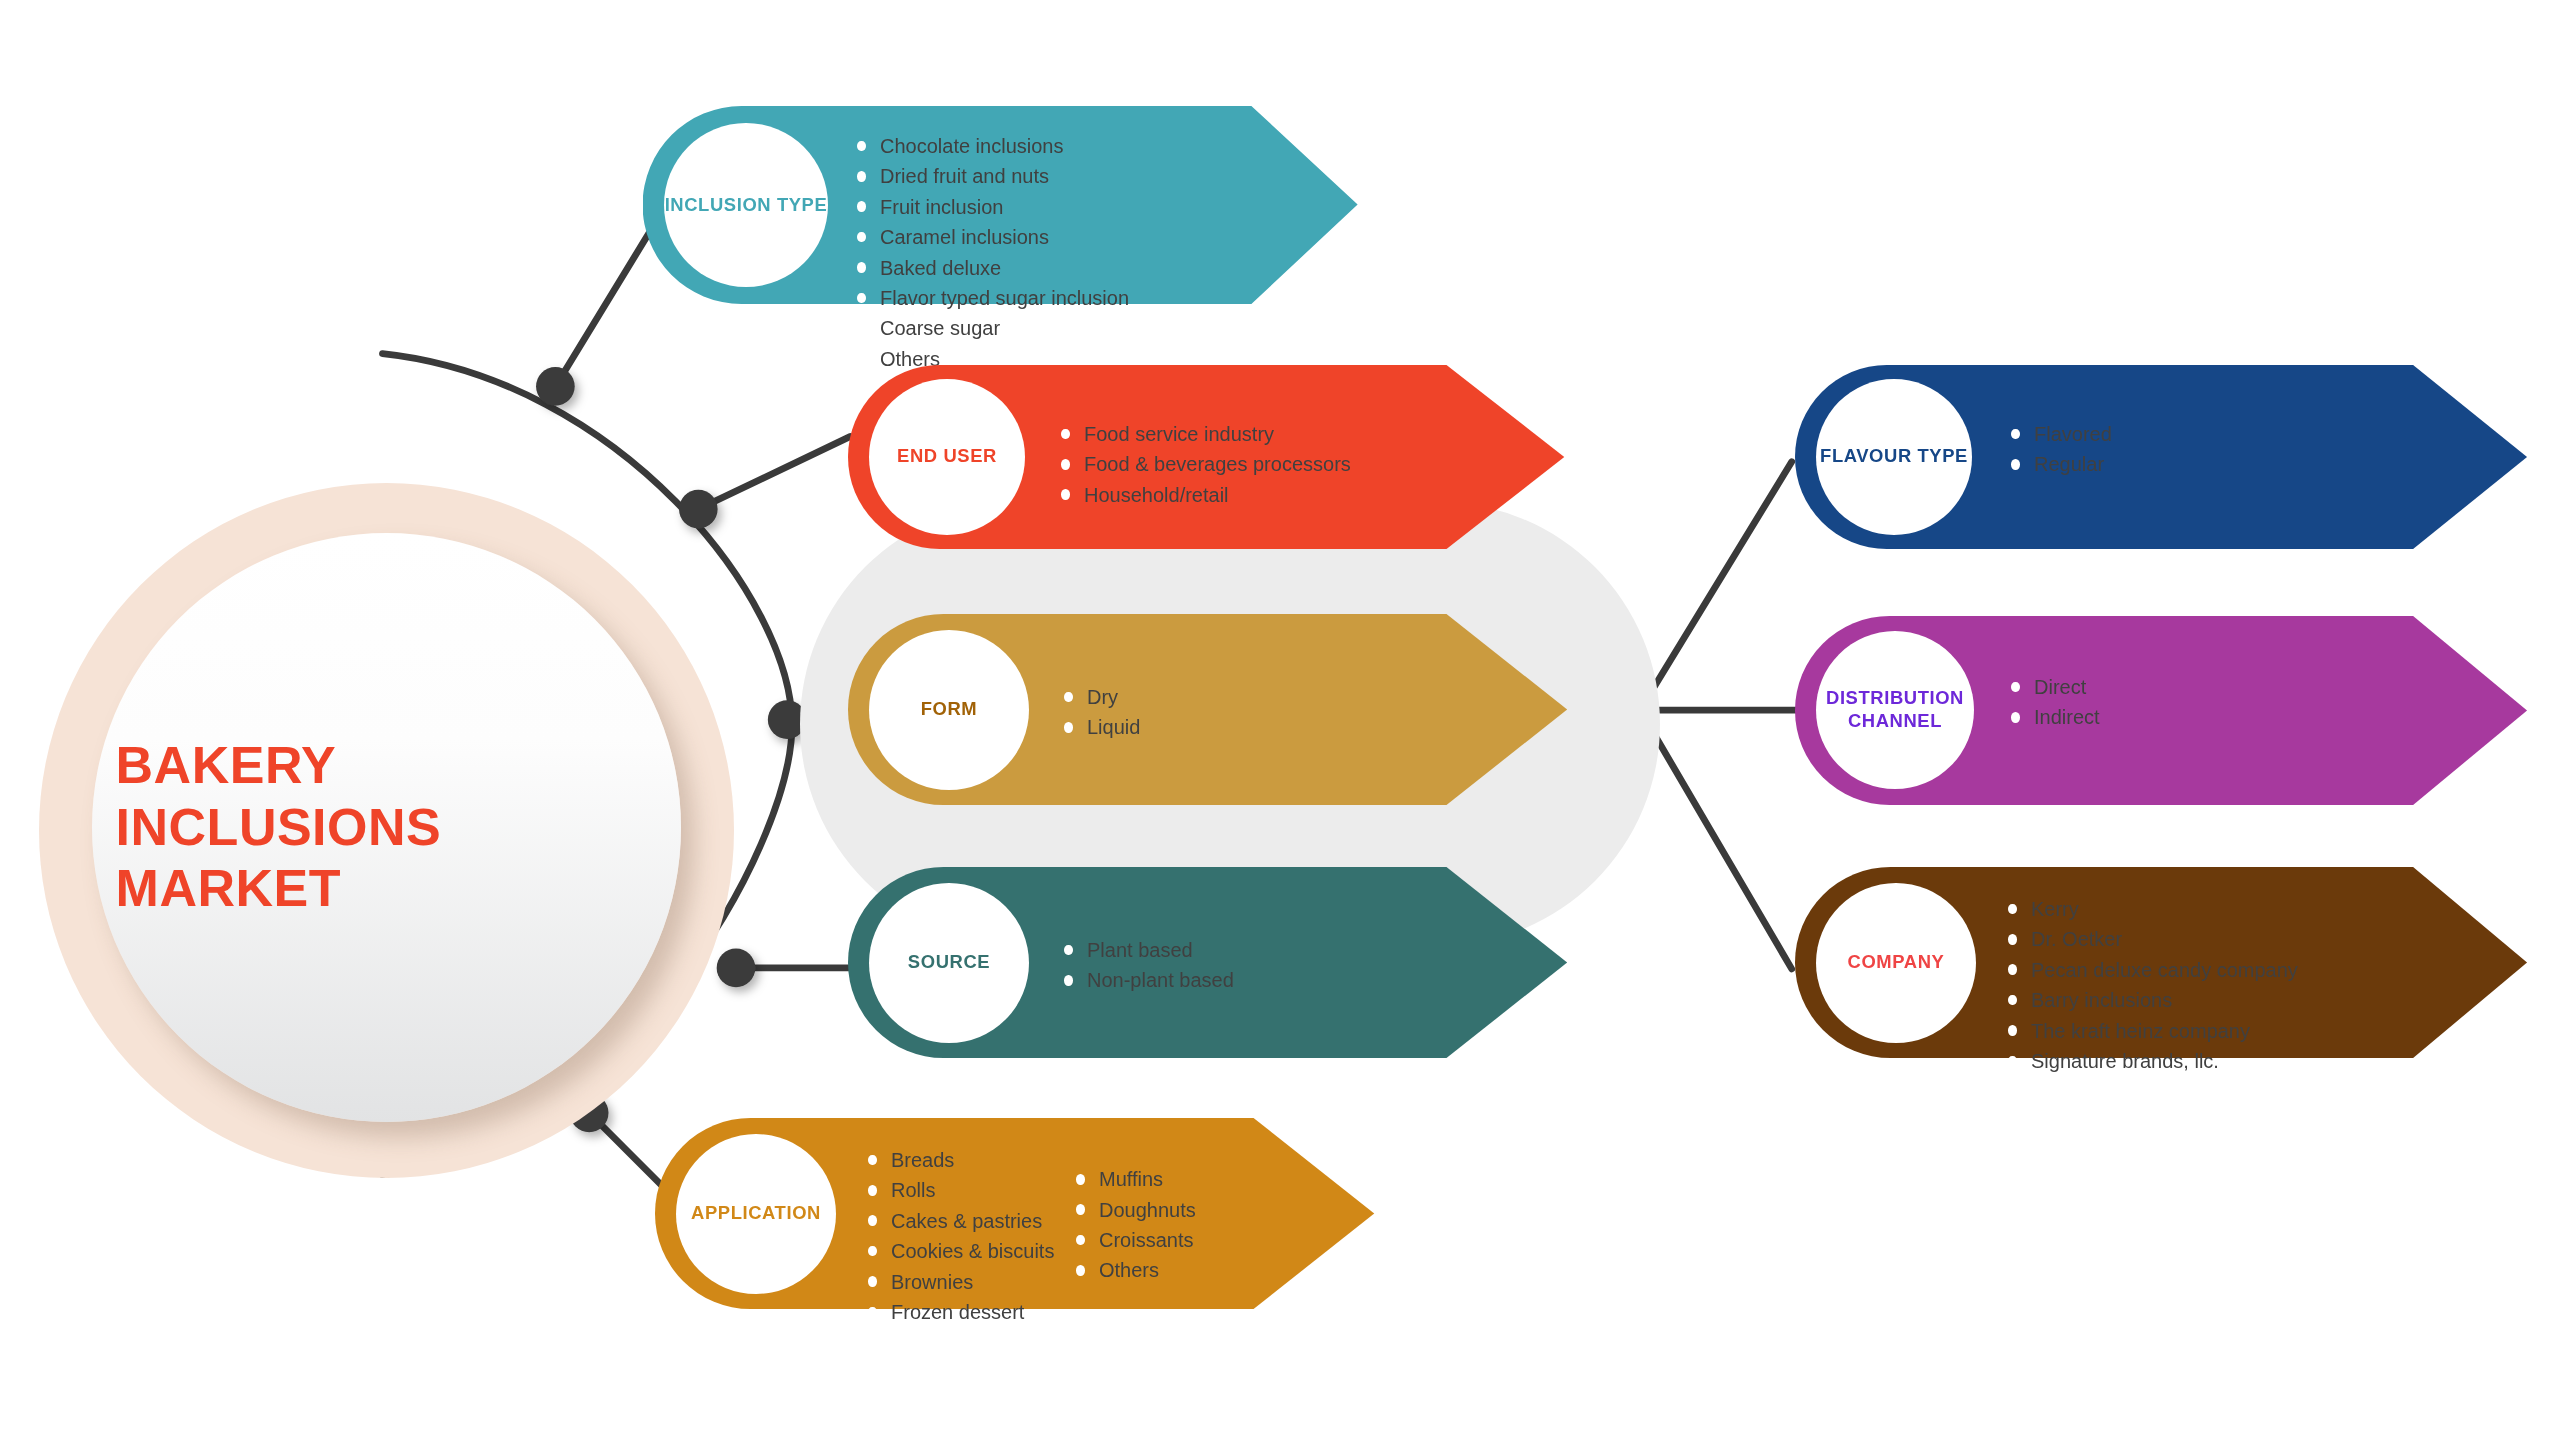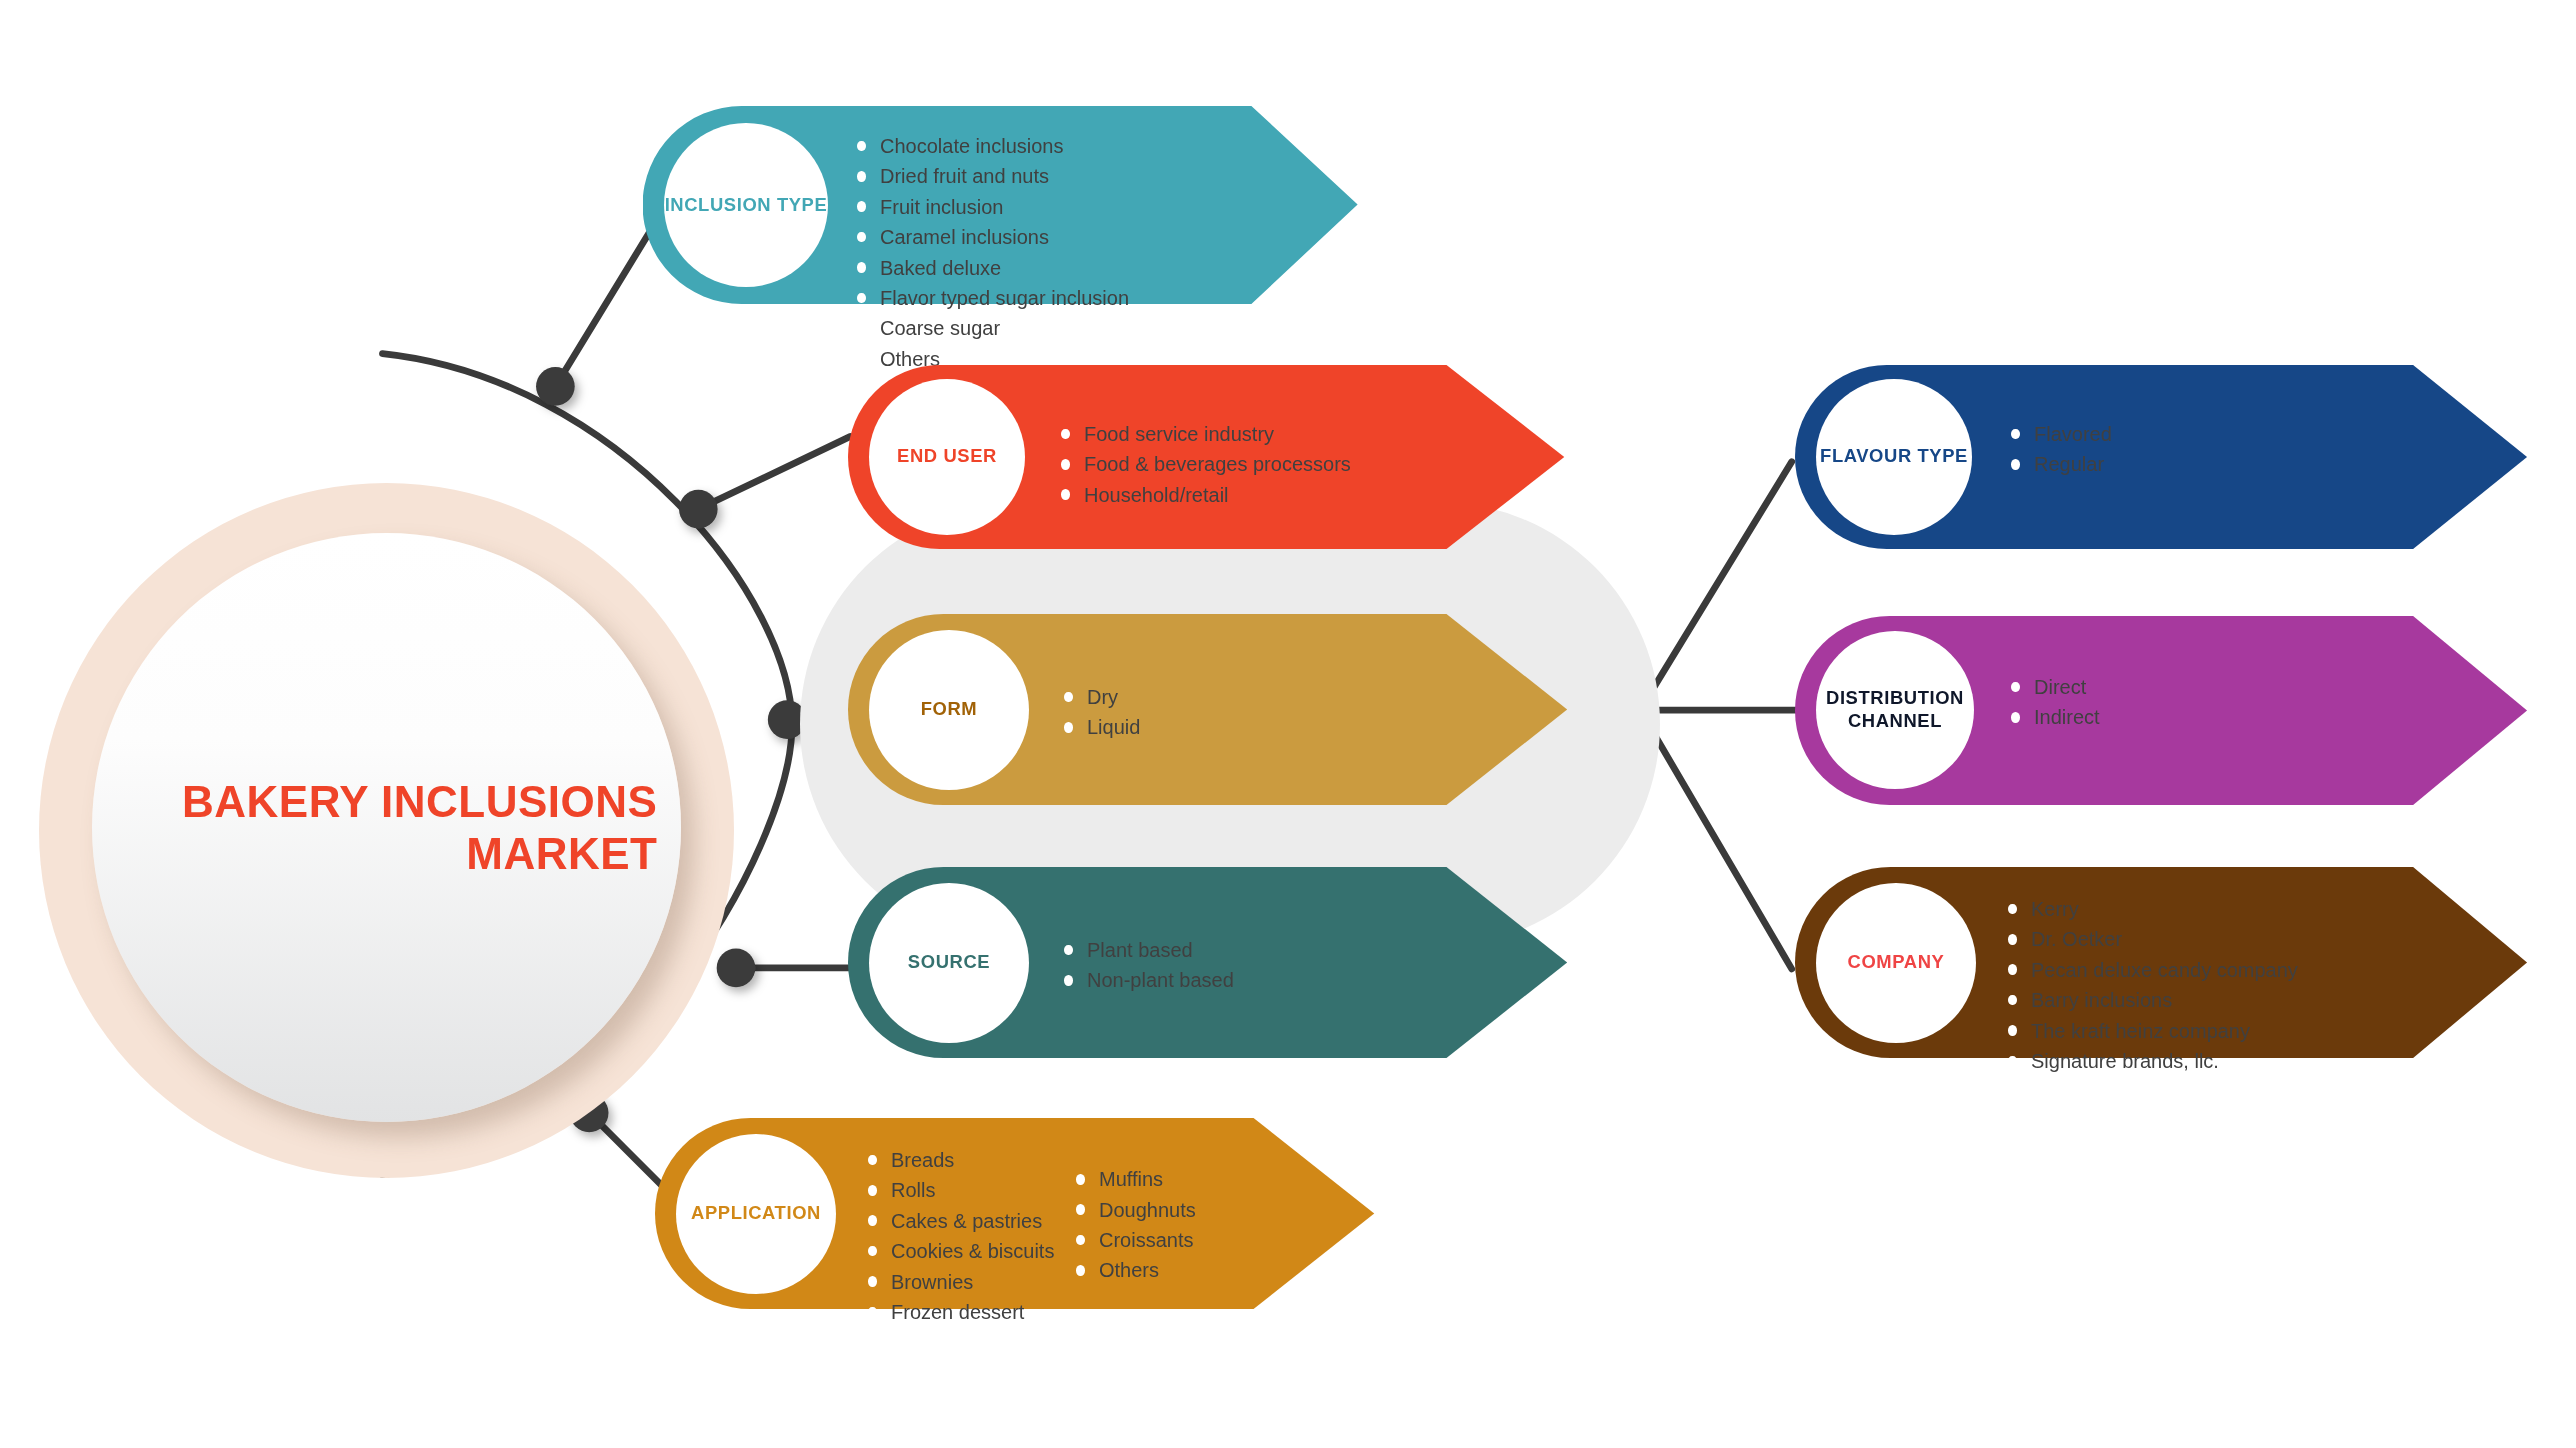--- a/index.html
+++ b/index.html
@@ -30,25 +30,25 @@
   .hub-inner{
     position:absolute;left:92px;top:533px;width:589px;height:589px;
     border-radius:50%;
     background:linear-gradient(to bottom,#ffffff 0%,#fdfdfd 35%,#e2e3e4 100%);
     box-shadow:13.5px 15.5px 25px rgba(120,90,70,.28);
     z-index:3;
     display:flex;align-items:center;justify-content:center;
   }
   .hub-title{
     color:#ef4429;
-    font-size:44px;
+    font-size:52px;
     font-weight:bold;
     letter-spacing:0.5px;
     line-height:1.18;
-    text-align:right;
+    text-align:left;
     width:92%;
     user-select:none;
   }
 
   
   .banner{
     position:absolute;
     z-index:4;
     display:block;
   }
@@ -236,21 +236,21 @@
         <li>Regular</li>
       </ul>
     </div>
   </div>
 
   <div class="banner" style="left:1795px;top:616px;width:734px;height:189px;">
     <svg class="shape" viewBox="0 0 760 196" preserveAspectRatio="none">
       <path d="M 98 0 L 640 0 L 758 98 L 640 196 L 98 196 A 98 98 0 0 1 98 0 Z" fill="#a7399e"></path>
     </svg>
     <div class="disc" style="left:21px;top:14.5px;width:158px;height:158px;">
-      <span style="color:#0f172a;">
+      <span style="color:#6d28d9;">
         <span>DISTRIBUTION</span><br>
         <span>CHANNEL</span>
       </span>
     </div>
     <div class="cols" style="left:214px;top:56px;">
       <ul>
         <li>Direct</li>
         <li>Indirect</li>
       </ul>
     </div>

